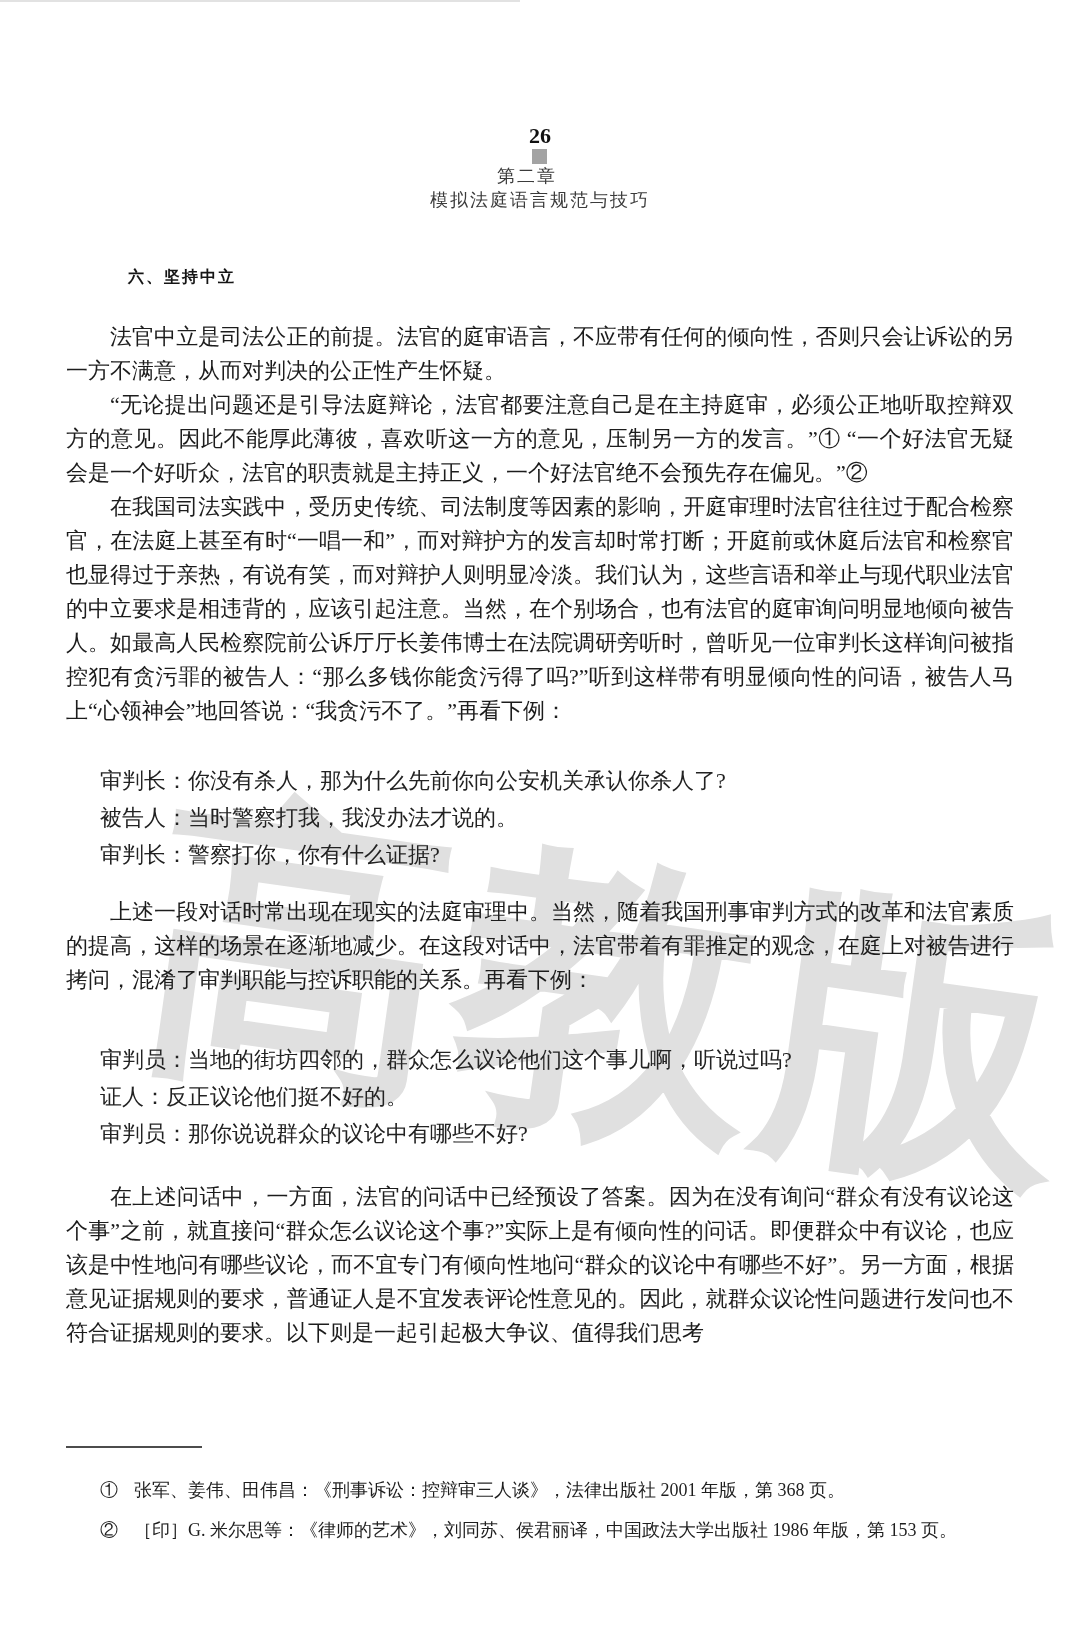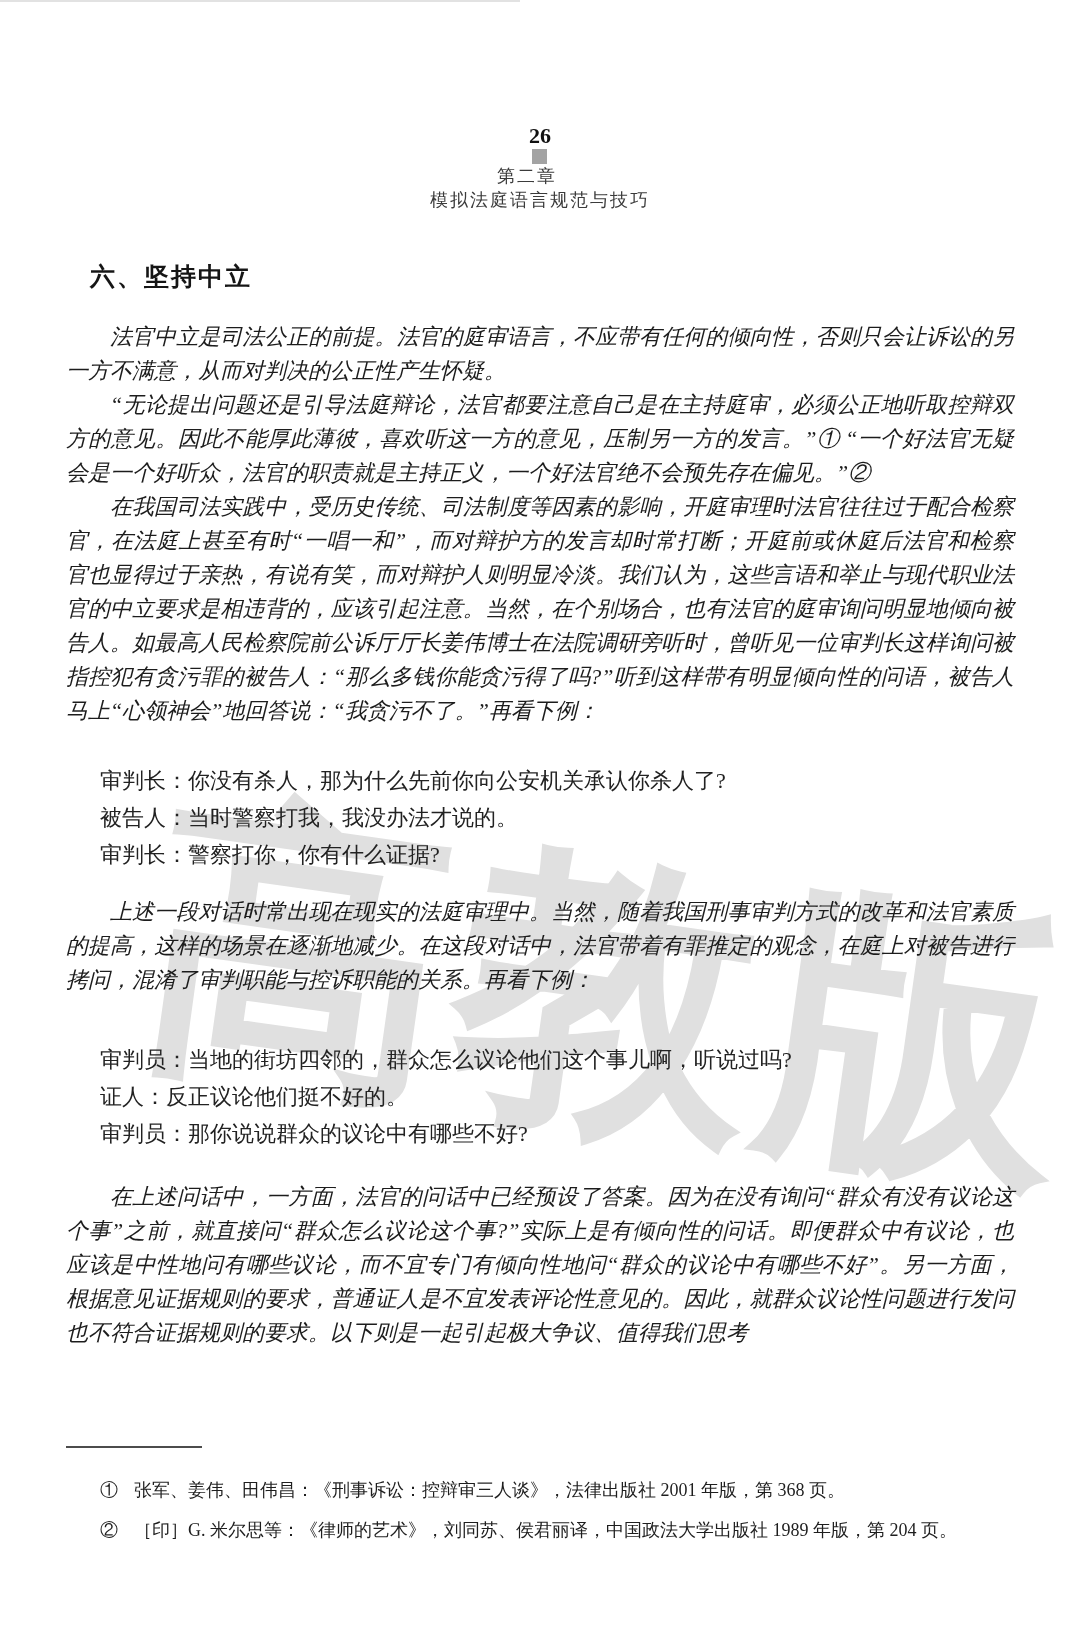--- a/index.html
+++ b/index.html
@@ -53,36 +53,35 @@
   }
   .running-head .sq{
     display:inline-block;
     width:15px;height:15px;
     background:#a3a3a3;
     margin:0 14px 0 12px;
   }
   .running-head .chap{margin-right:26px;letter-spacing:2px;}
   .running-head .chap-title{letter-spacing:2px;}
   .section-title{
-    margin:50px 0 0 24px;
+    margin:50px 0 0 62px;
     font-family:Liberation Serif, serif;
     font-weight:bold;
-    font-size:25px;
+    font-size:16px;
     line-height:30px;
     color:#151515;
     letter-spacing:2px;
   }
   p.body{
     margin:0;
     font-size:22px;
     line-height:34px;
     text-align:justify;
     text-indent:2em;
     color:#1c1c1c;
-    font-style:italic;
   }
   p.body.first{margin-top:28px;}
   .dialogue{
     margin-left:34px;
   }
   .dialogue.d1{margin-top:34px;}
   .dialogue.d2{margin-top:44px;}
   .dialogue p{
     margin:0;
     font-size:22px;
@@ -153,17 +152,17 @@
   </div>
 
   <div class="footnotes">
     <div class="fn-rule"></div>
     <p class="fn">
       <span class="marker">①</span>
       <span class="fn-text">张军、姜伟、田伟昌：《刑事诉讼：控辩审三人谈》，法律出版社 2001 年版，第 368 页。</span>
     </p>
     <p class="fn">
       <span class="marker">②</span>
-      <span class="fn-text">［印］G. 米尔思等：《律师的艺术》，刘同苏、侯君丽译，中国政法大学出版社 1989 年版，第 204 页。</span>
+      <span class="fn-text">［印］G. 米尔思等：《律师的艺术》，刘同苏、侯君丽译，中国政法大学出版社 1986 年版，第 153 页。</span>
     </p>
   </div>
 
 </div>
 
 </body></html>

